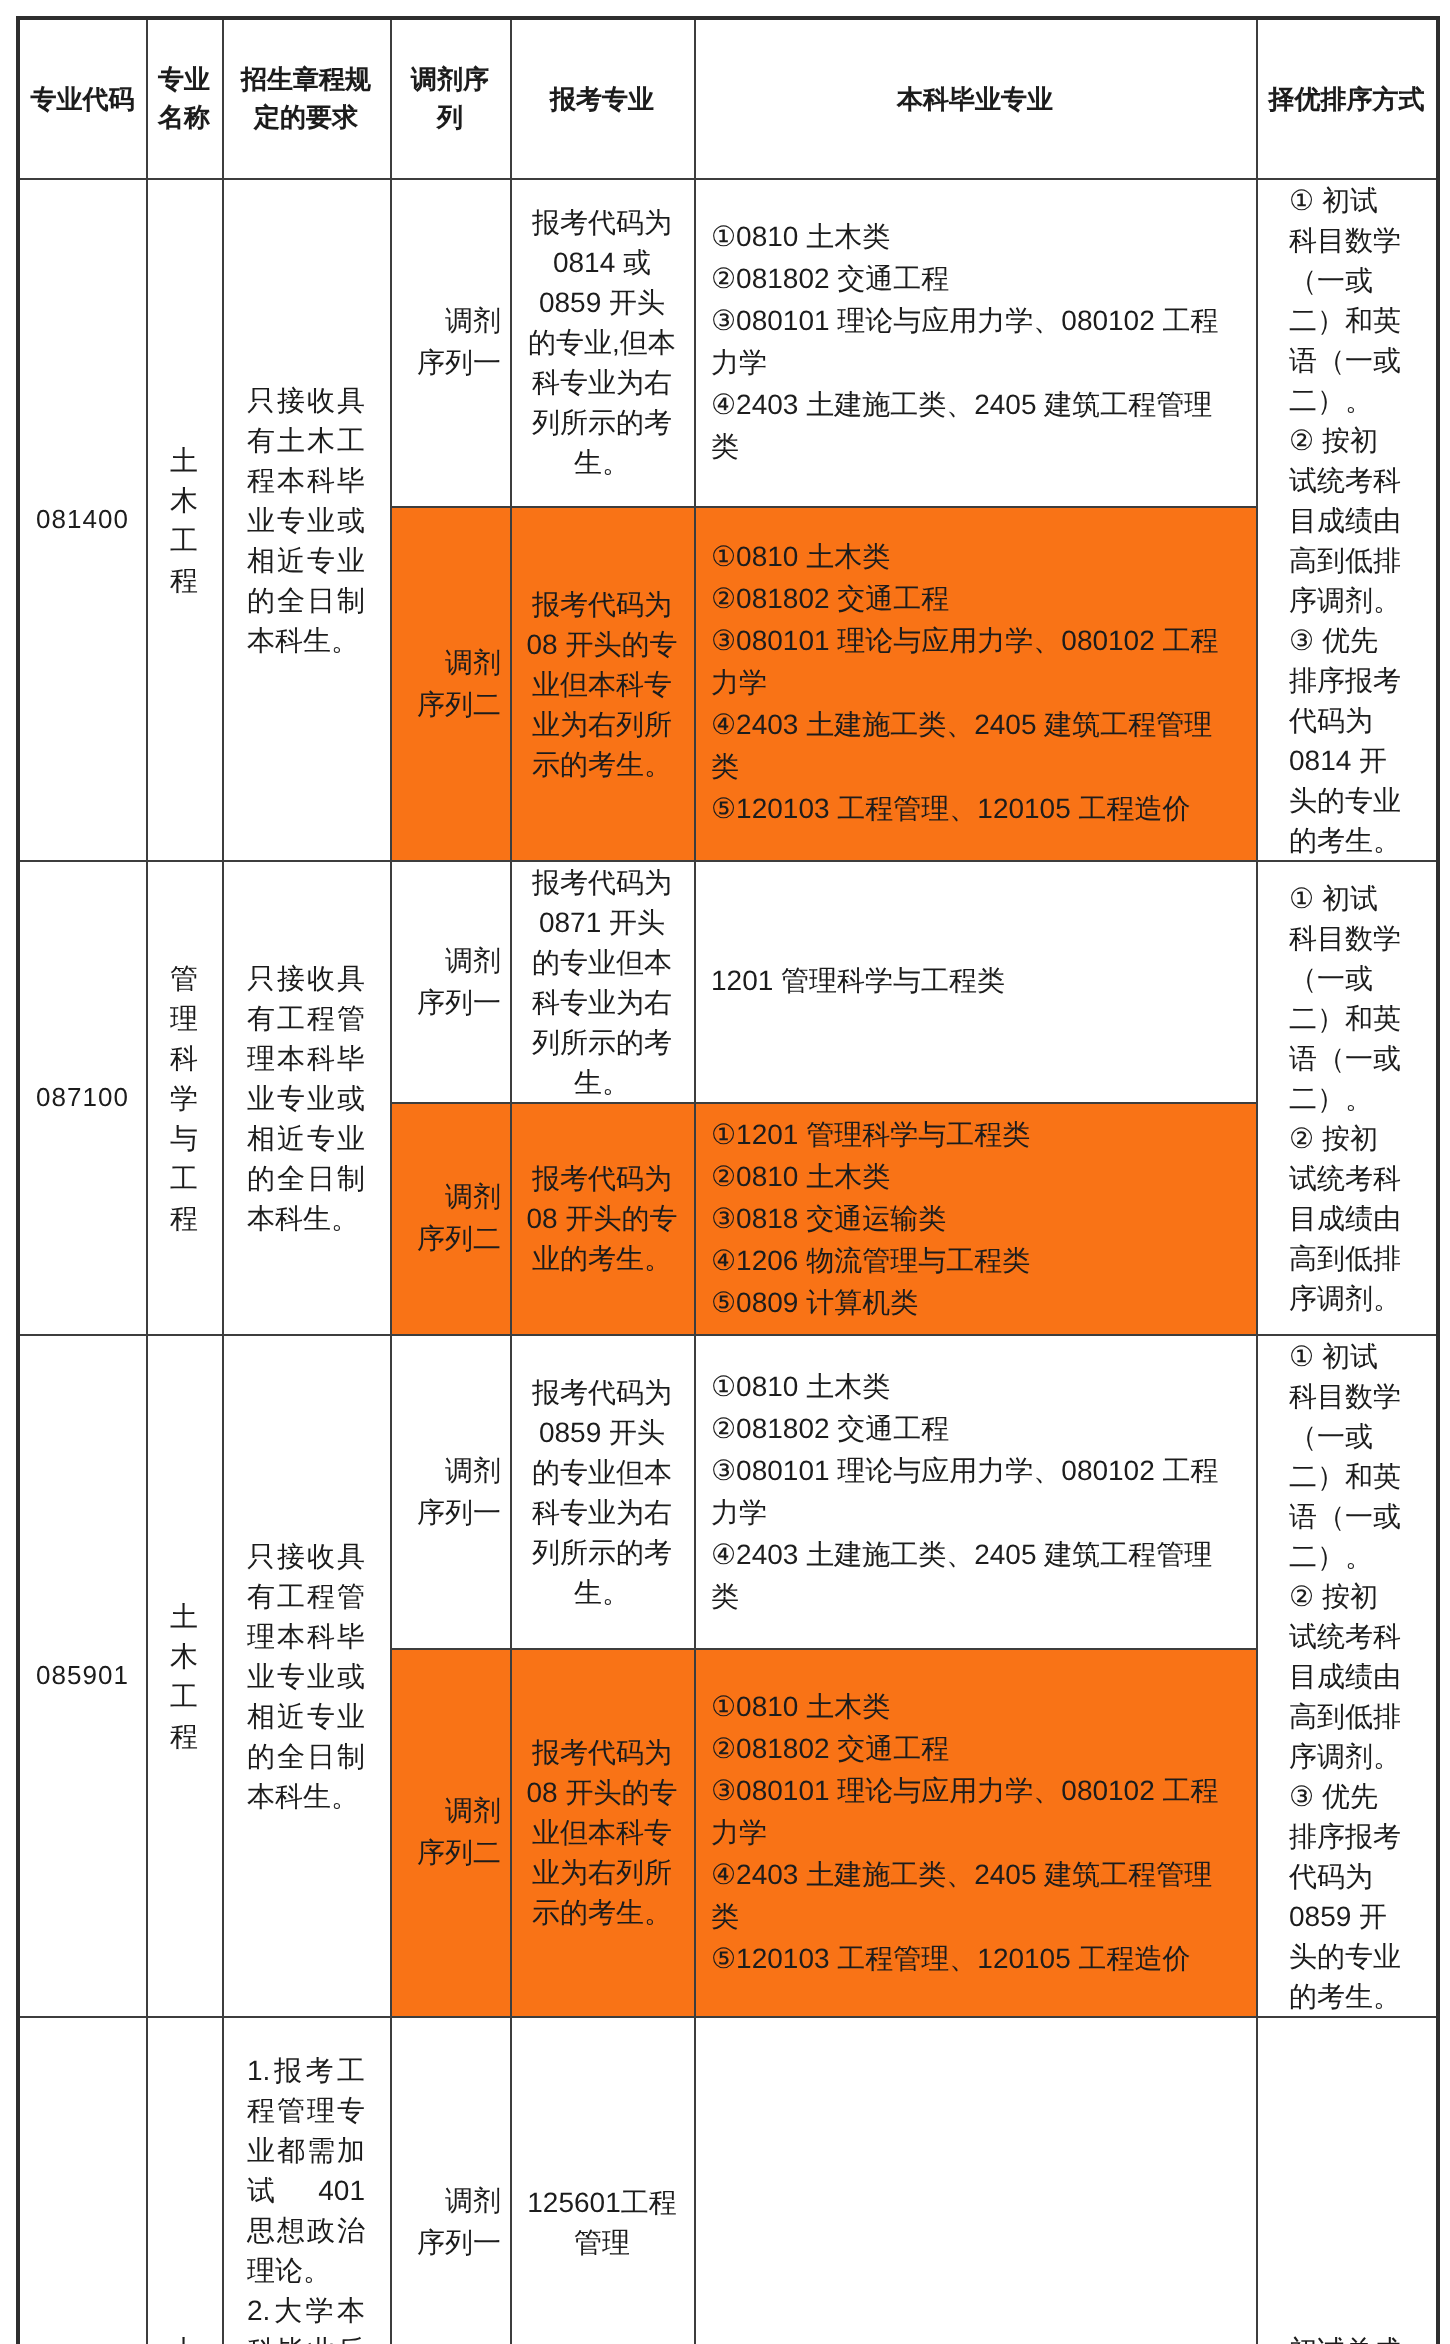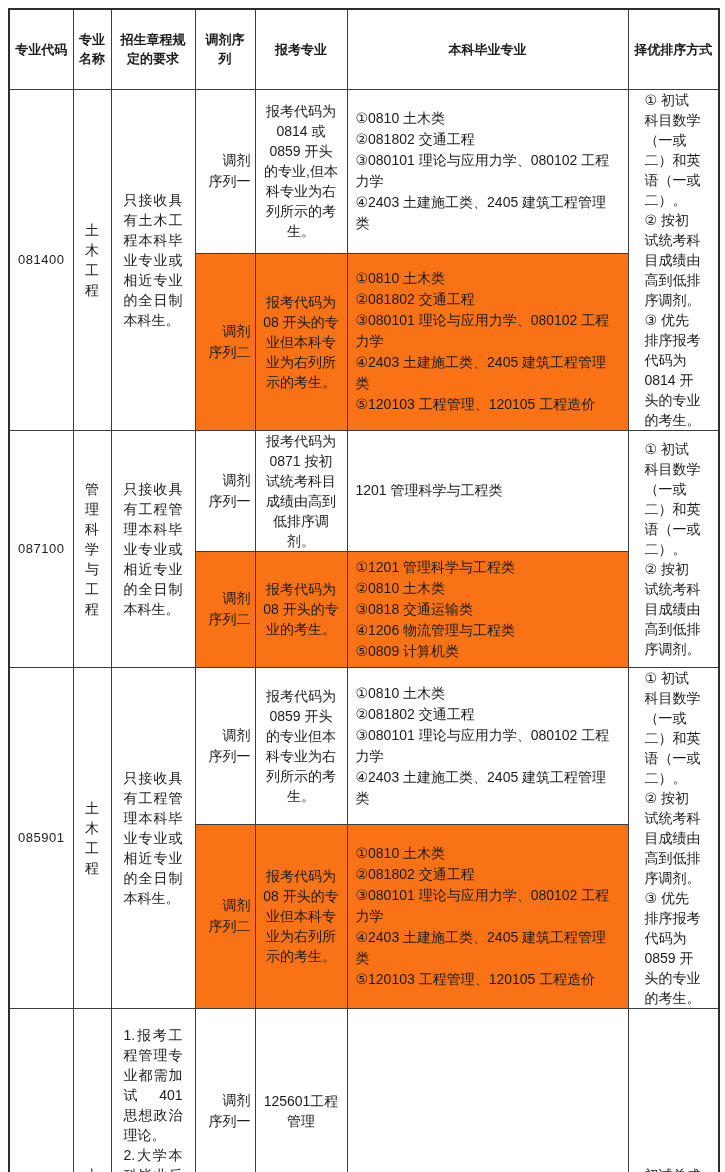--- a/index.html
+++ b/index.html
@@ -130,21 +130,21 @@
     </tr>
 
     <tr style="height:89px">
       <td class="code" rowspan="2">087100</td>
       <td class="name" rowspan="2">
             <span class="vert">管理科学与工程</span>
           </td>
       <td class="req" rowspan="2">只接收具有工程管理本科毕业专业或相近专业的全日制本科生。</td>
       <td class="seq">调剂
 序列一</td>
-      <td class="apply">报考代码为0871 按初试统考科目成绩由高到低排序调剂。</td>
+      <td class="apply">报考代码为0871 开头的专业但本科专业为右列所示的考生。</td>
       <td class="majors">1201 管理科学与工程类</td>
       <td class="rank" rowspan="2">① 初试科目数学（一或二）和英语（一或二）。
 ② 按初试统考科目成绩由高到低排序调剂。</td>
     </tr>
     <tr style="height:116px">
       <td class="seq hl">调剂
 序列二</td>
       <td class="apply hl">报考代码为08 开头的专业的考生。</td>
       <td class="majors hl">①1201 管理科学与工程类
 ②0810 土木类

